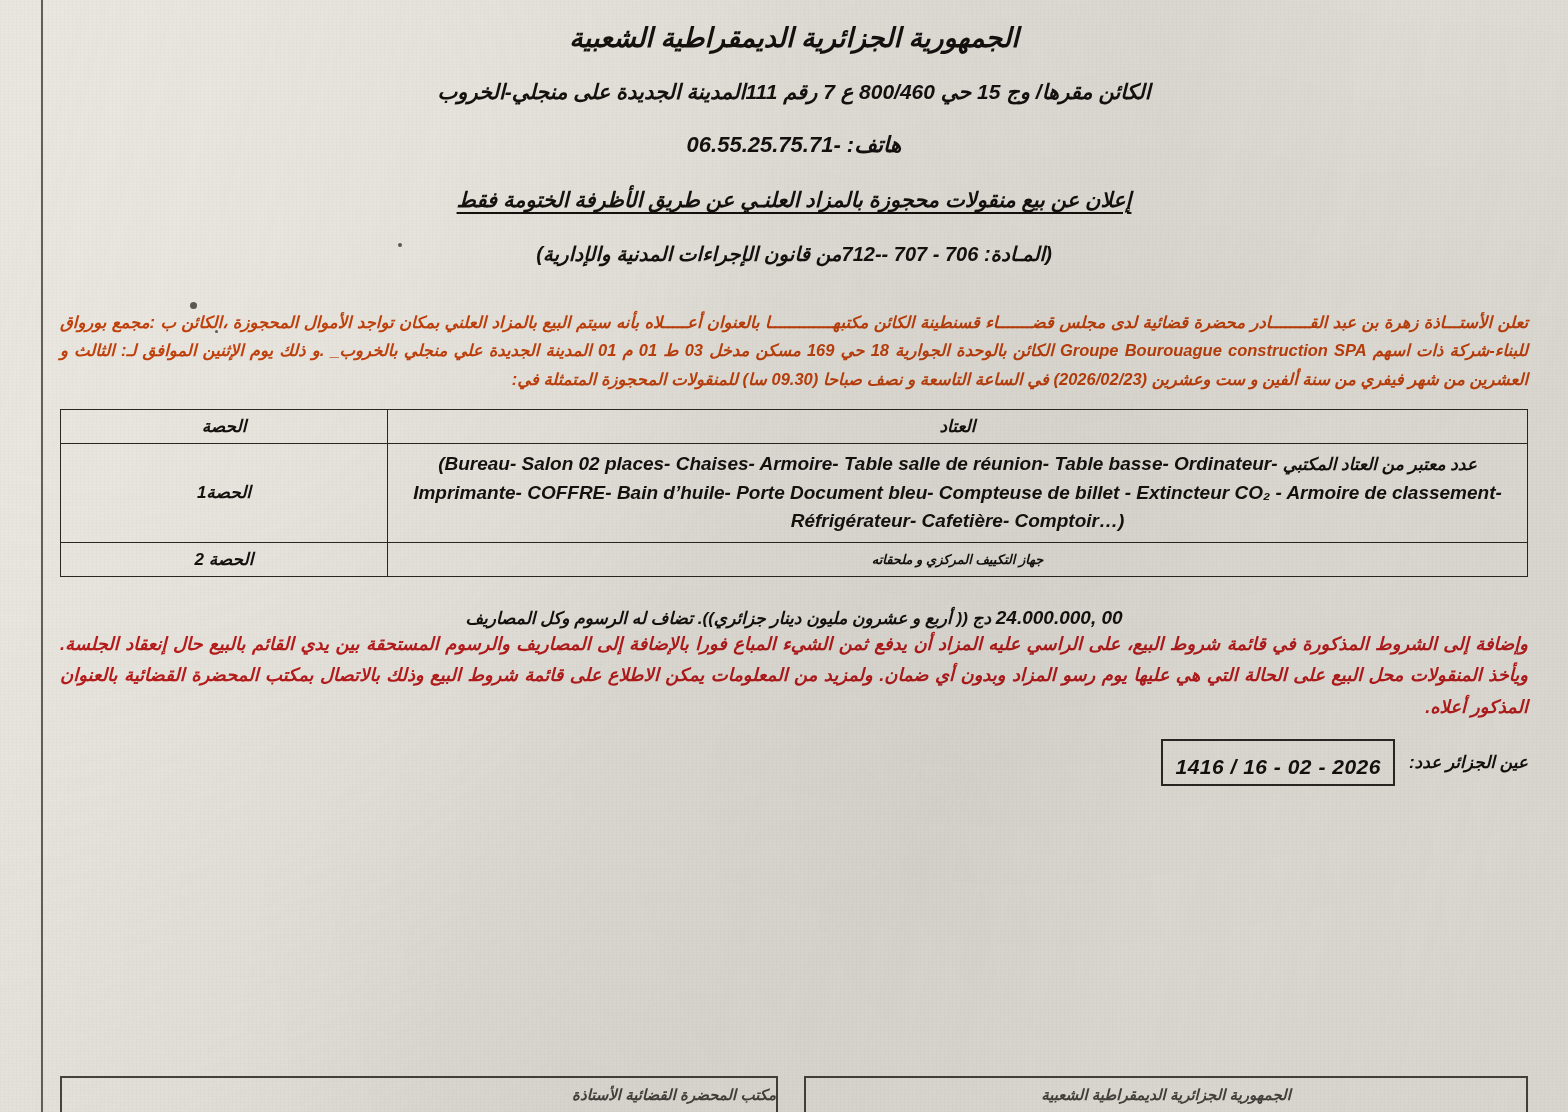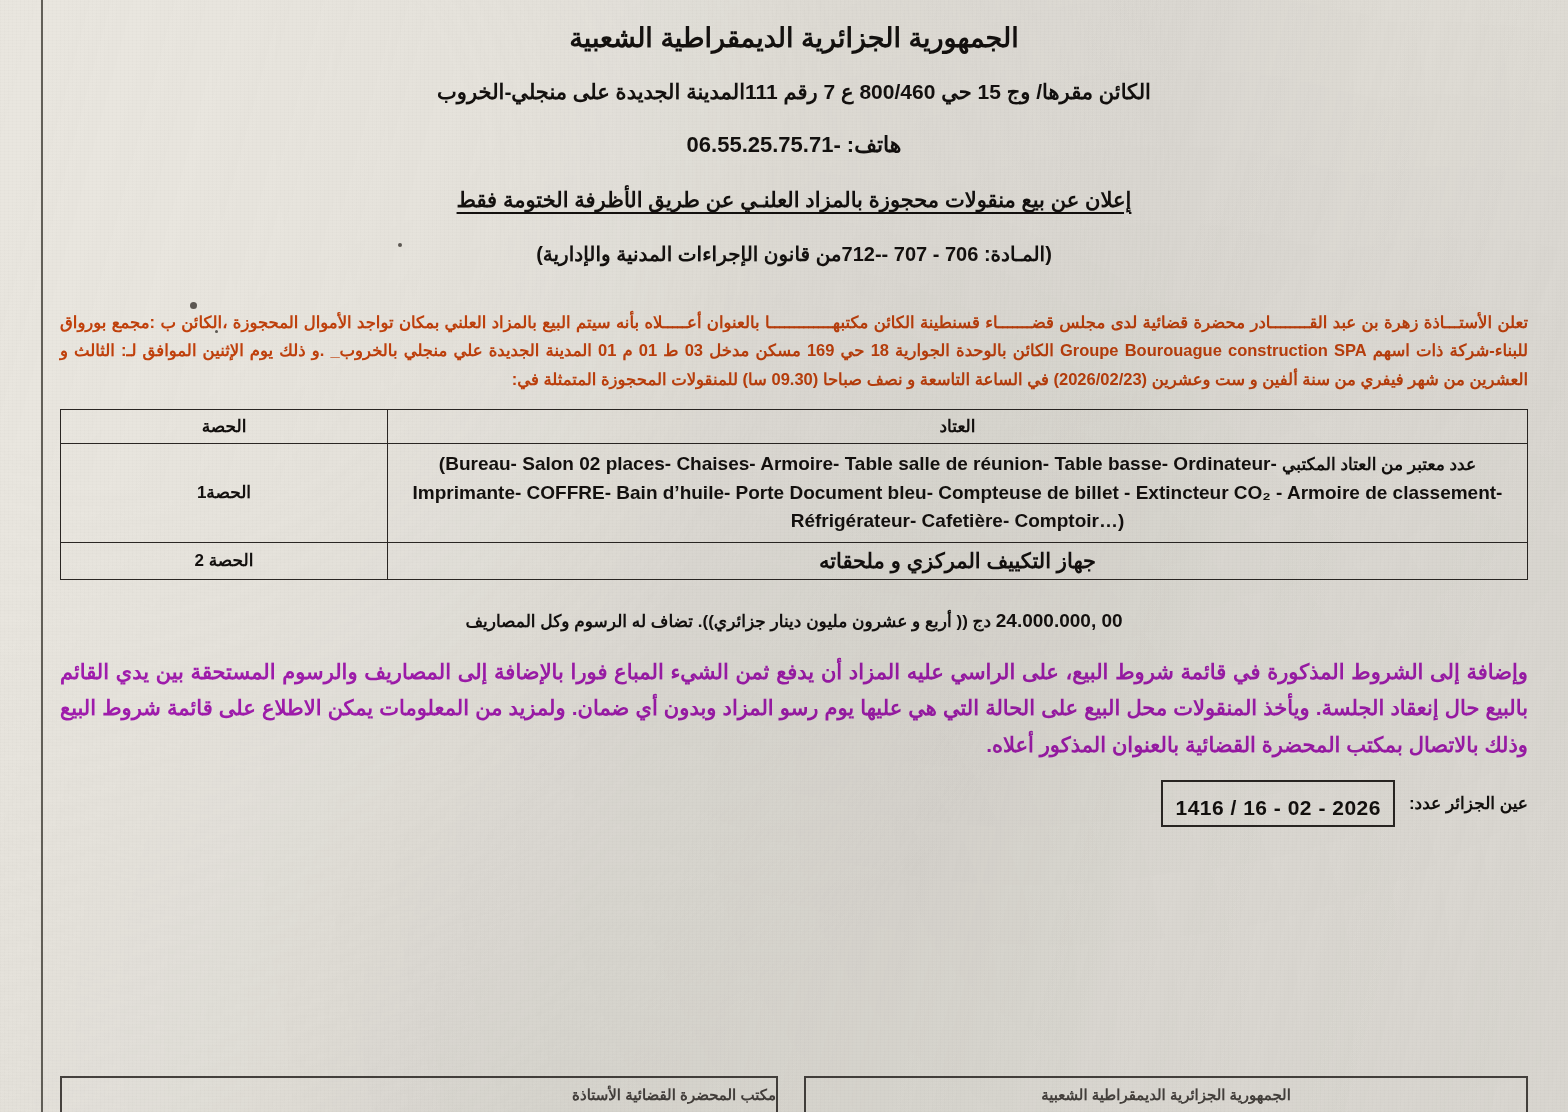--- a/index.html
+++ b/index.html
@@ -9,20 +9,21 @@
   }
   body {
     font-family: "Liberation Sans", sans-serif;
   }
   .page {
     position: relative;
     width: 1568px;
     height: 1112px;
     background: #e9e6df;
     overflow: hidden;
+    font-style: italic;
   }
   
   .page::before {
     content: "";
     position: absolute;
     inset: 0;
     pointer-events: none;
     background:
       radial-gradient(circle at 12% 18%, rgba(255,255,255,0.55) 0 18%, rgba(0,0,0,0) 60%),
       radial-gradient(circle at 82% 72%, rgba(0,0,0,0.05) 0 22%, rgba(0,0,0,0) 70%),
@@ -116,38 +117,37 @@
   }
   .cell-desc {
     text-align: center;
     font-size: 19px;
     font-weight: bold;
     line-height: 1.5;
   }
   .cell-desc .ar-lead { font-size: 17px; }
   .cell-desc-2 {
     text-align: center;
-    font-size: 21px;
+    font-size: 13px;
     font-weight: bold;
     padding: 8px;
   }
   .price-line {
     margin-top: 30px;
     text-align: center;
     font-size: 17px;
     font-weight: bold;
   }
   .price-line .amount { font-size: 19px; }
   .terms {
-    margin-top: 22px;
-    font-size: 21px;
+    font-size: 18px;
     line-height: 1.75;
     text-align: justify;
     font-weight: 600;
-    color: #a21caf;
+    color: #b91c1c;
   }
   .stamp-row {
     margin-top: 16px;
     display: flex;
     align-items: center;
     justify-content: flex-start;
     gap: 14px;
     direction: rtl;
   }
   .stamp-label {

